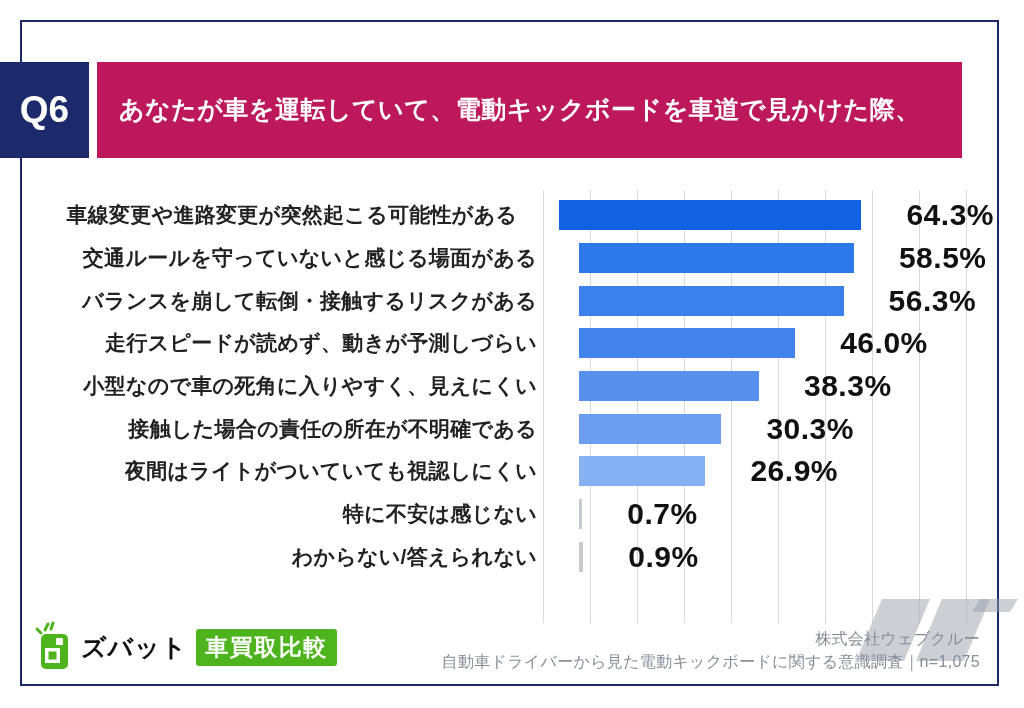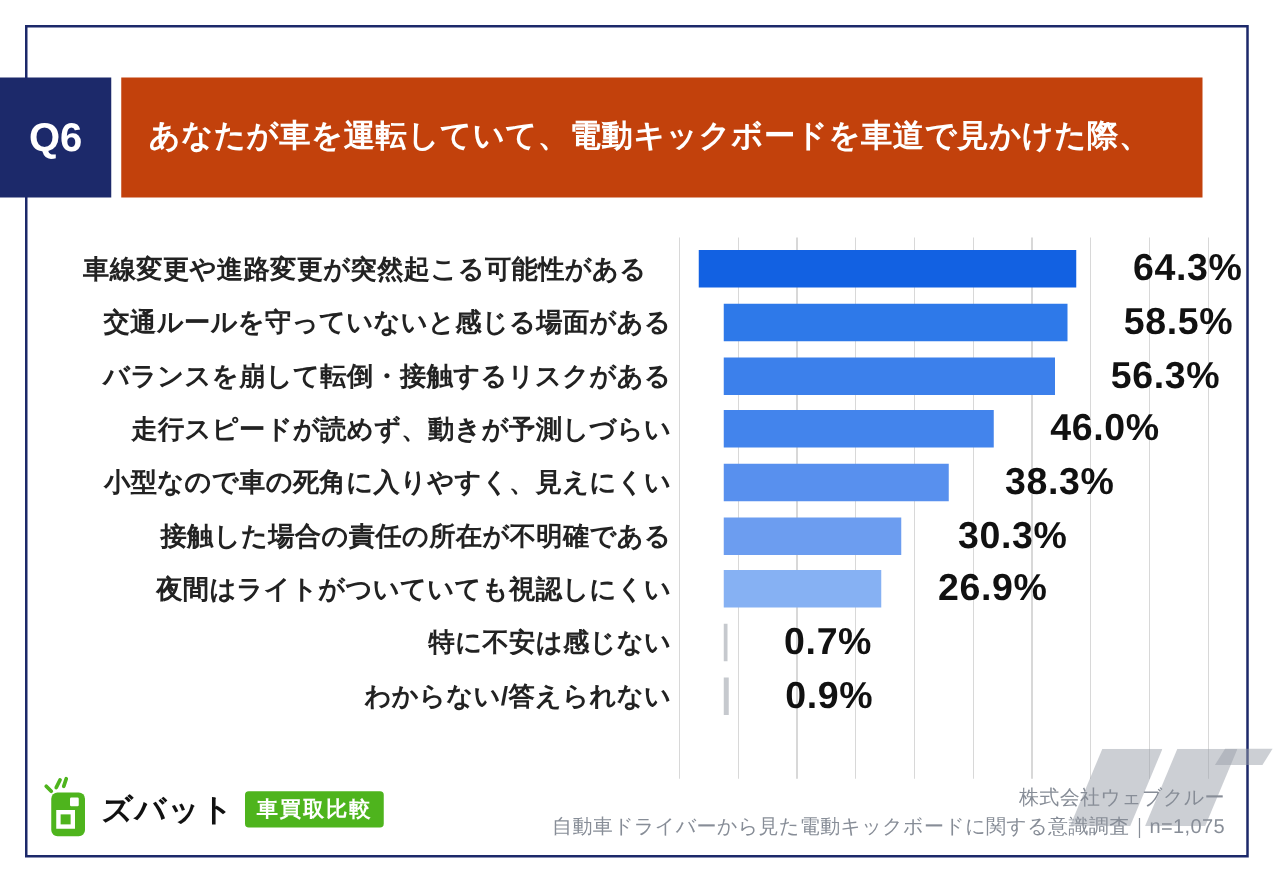--- a/index.html
+++ b/index.html
@@ -1,34 +1,34 @@
 <!DOCTYPE html>
 <html><head>
 <meta charset="utf-8">
 <style>
   html,body{margin:0;padding:0;background:#ffffff;}
   .page{position:relative;width:1024px;height:708px;background:#ffffff;overflow:hidden;
         font-family:"Liberation Sans","DejaVu Sans",sans-serif;}
   .frame{position:absolute;left:20px;top:20px;width:979px;height:666px;border:2px solid #1c296a;box-sizing:border-box;}
   .q-tag{position:absolute;left:0;top:62px;width:89px;height:96px;background:#1c296a;color:#ffffff;
-         font-size:32px;font-weight:bold;display:flex;align-items:center;justify-content:center;z-index:2;}
-  .q-header{position:absolute;left:97px;top:62px;width:865px;height:96px;background:#c2410c;color:#ffffff;
+         font-size:37px;font-weight:bold;display:flex;align-items:center;justify-content:center;z-index:2;}
+  .q-header{position:absolute;left:97px;top:62px;width:865px;height:96px;background:#be185d;color:#ffffff;
             font-size:25px;font-weight:bold;display:flex;flex-direction:column;justify-content:center;
             padding-left:22px;box-sizing:border-box;line-height:1.5;letter-spacing:0.5px;z-index:2;}
   .chart{position:absolute;left:30px;top:194px;width:964px;height:427px;z-index:1;}
   .gridlines{position:absolute;left:513px;top:-4px;width:437px;height:433px;z-index:0;
              background:repeating-linear-gradient(to right,#d8d8d8 0,#d8d8d8 1px,transparent 1px,transparent 47px);}
   .row{position:relative;display:flex;align-items:center;height:42.7px;z-index:1;gap:36px;}
   .row-label{width:507px;text-align:right;font-size:21px;font-weight:bold;color:#222222;
              padding-right:6px;letter-spacing:0.3px;white-space:nowrap;}
   .bar{height:30px;flex:none;}
   .val{margin-left:9px;font-size:30px;font-weight:bold;color:#111111;white-space:nowrap;letter-spacing:0.5px;}
   .logo{position:absolute;left:34px;top:620px;height:54px;display:flex;align-items:center;z-index:2;}
   .brand{font-size:25px;font-weight:bold;color:#111111;margin:0 9px 0 5px;letter-spacing:1px;text-align:center;}
-  .badge{background:#4eb41d;color:#ffffff;font-size:17px;font-weight:bold;padding:3px 9px;
+  .badge{background:#4eb41d;color:#ffffff;font-size:23px;font-weight:bold;padding:3px 9px;
          border-radius:3px;letter-spacing:1.5px;}
   .attribution{position:absolute;right:44px;top:627px;text-align:right;font-size:16px;color:#878d97;
                line-height:1.45;z-index:3;letter-spacing:0.3px;}
   .watermark{position:absolute;left:872px;top:650px;font-size:20px;font-weight:bold;color:#9db4d8;
              opacity:0.55;z-index:1;letter-spacing:1px;}
   .mf-a,.mf-b{position:absolute;width:74px;height:62px;background:#9aa0aa;opacity:0.5;z-index:1;
               clip-path:polygon(35% 0,100% 0,65% 100%,0 100%);}
   .mf-a{left:856px;top:599px;}
   .mf-b{left:916px;top:599px;}
   .mf-c{position:absolute;left:976px;top:599px;width:38px;height:13px;background:#9aa0aa;opacity:0.5;

